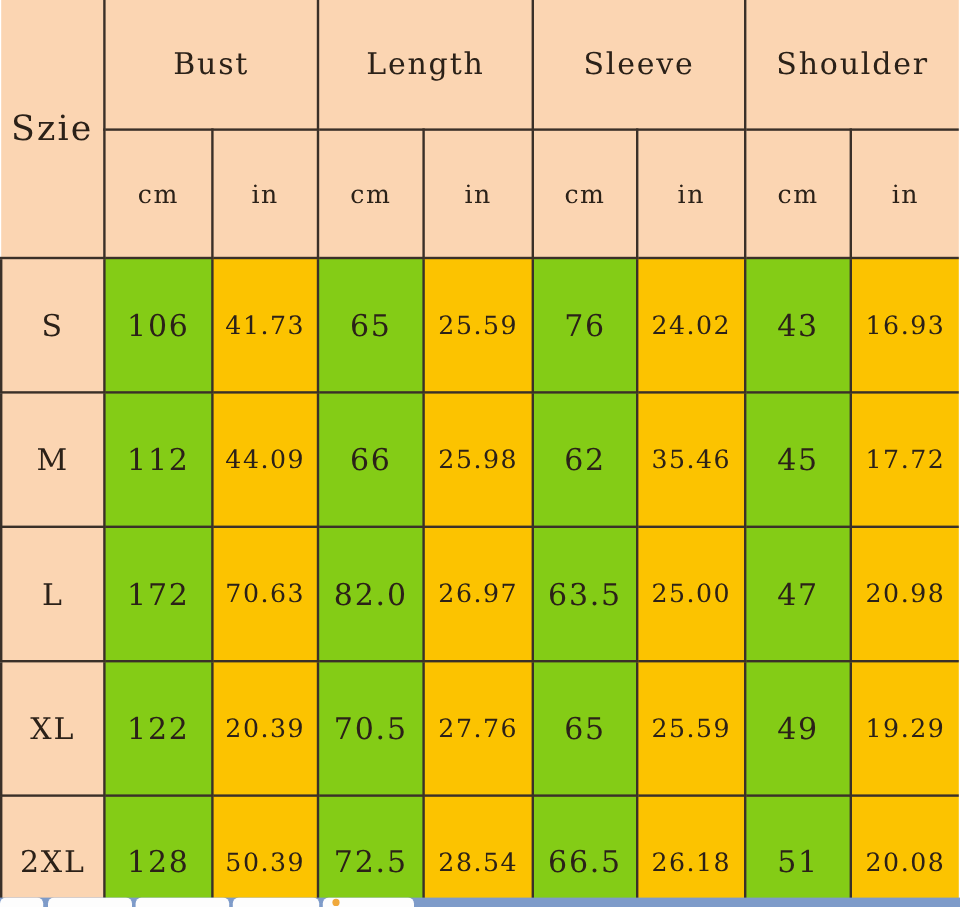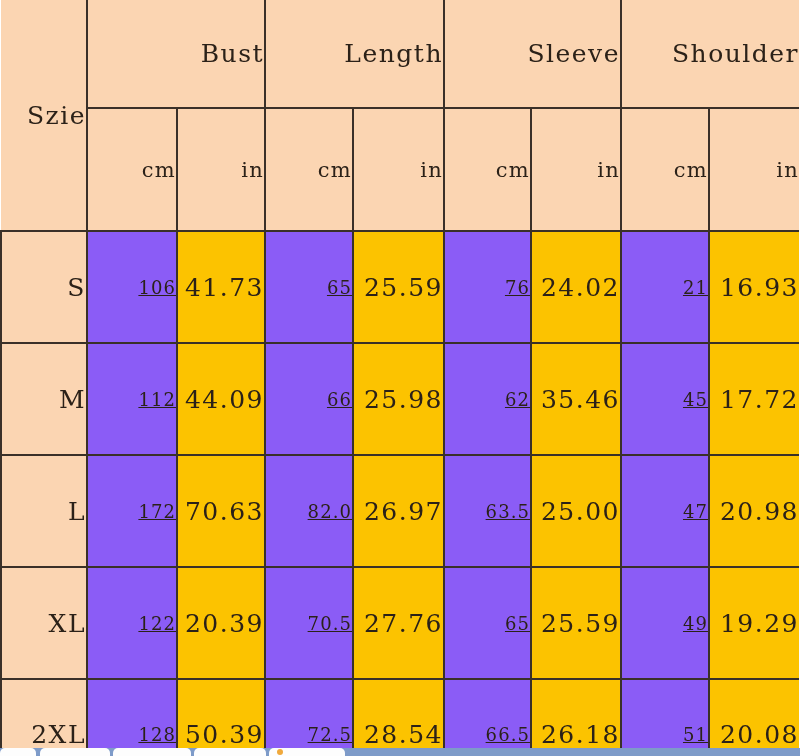--- a/index.html
+++ b/index.html
@@ -26,66 +26,65 @@
     table-layout: fixed;
     width: 798px;
     margin: 0;
     border-top: 0;
   }
 
   table.size-table td,
   table.size-table th {
     border: 2px solid #3a3028;
     padding: 0;
-    text-align: right;
+    text-align: center;
     vertical-align: middle;
     font-weight: normal;
     color: #2b2118;
     letter-spacing: 0.06em;
     white-space: nowrap;
   }
 
   
   table.size-table tr:first-child > *:first-child { border-left-width: 0; }
   table.size-table tr > *:last-child { border-right-width: 0; }
   table.size-table tr:first-child > * { border-top-width: 0; }
 
   
   .hdr-cell {
     background: #fbd5b2;
     font-size: 25px;
   }
   .size-corner {
     background: #fbd5b2;
+    font-size: 29px;
+  }
+  .unit-cell {
+    background: #fbd5b2;
+    font-size: 21px;
+  }
+
+  
+  .size-label {
+    background: #fbd5b2;
     font-size: 25px;
   }
-  .unit-cell {
-    background: #fbd5b2;
-    font-size: 21px;
-  }
-
-  
-  .size-label {
-    background: #fbd5b2;
+  .cell-cm {
+    background: #84cc16;
     font-size: 25px;
-  }
-  .cell-cm {
-    background: #8b5cf6;
-    font-size: 18px;
-    text-decoration: underline;
   }
   .cell-in {
     background: #fcc300;
-    font-size: 25px;
+    font-size: 21px;
     margin-left: 45px;
   }
 
   
   .hdr-row-1 { height: 108px; }
-  .hdr-row-2 { height: 123px; margin-top: 31px; }
+  .hdr-row-2 { height: 107px; margin-top: 31px; }
   .data-row  { height: 112px; }
   .data-row-last { height: 111px; }
 
   
   col.c-size { width: 86px; }
   col.c-cm1  { width: 90px; }
   col.c-in1  { width: 88px; }
   col.c-cm2  { width: 88px; }
   col.c-in2  { width: 91px; }
   col.c-cm3  { width: 87px; }
@@ -165,21 +164,21 @@
       </tr>
 
       <tr class="data-row">
         <td class="size-label">S</td>
         <td class="cell-cm">106</td>
         <td class="cell-in">41.73</td>
         <td class="cell-cm">65</td>
         <td class="cell-in">25.59</td>
         <td class="cell-cm">76</td>
         <td class="cell-in">24.02</td>
-        <td class="cell-cm">21</td>
+        <td class="cell-cm">43</td>
         <td class="cell-in">16.93</td>
       </tr>
 
       <tr class="data-row">
         <td class="size-label">M</td>
         <td class="cell-cm">112</td>
         <td class="cell-in">44.09</td>
         <td class="cell-cm">66</td>
         <td class="cell-in">25.98</td>
         <td class="cell-cm">62</td>

